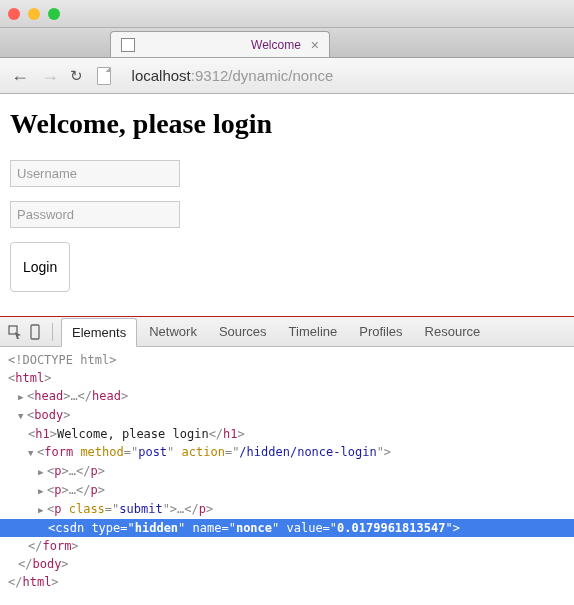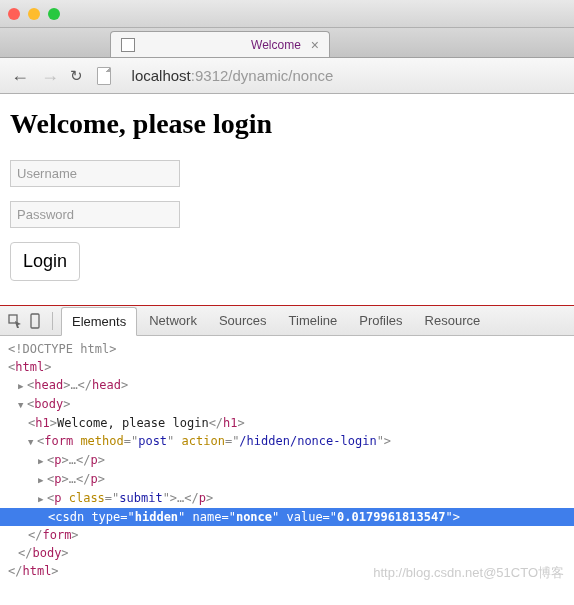--- a/index.html
+++ b/index.html
@@ -24,21 +24,21 @@
     .addr { flex: 1; display: flex; align-items: center; gap: 21px; padding: 0 4px; }
     .doc-icon { width: 14px; height: 18px; border: 1px solid #aaa; border-radius: 1px; background: #fff; position: relative; }
     .doc-icon::after { content: ''; position: absolute; top: 0; right: 0; width: 4px; height: 4px; background: linear-gradient(135deg,transparent 50%,#aaa 50%); }
     .url { font-size: 15px; color: #999; }
     .url .host { color: #333; }
     
     .page { padding: 14px 10px 24px; }
     .page h1 { font-family: Georgia, "Times New Roman", serif; font-weight: bold; font-size: 28px; margin-bottom: 20px; }
     .page input[type=text], .page input[type=password] { display: block; width: 170px; padding: 5px 6px; margin-bottom: 14px; border: 1px solid #ccc; background: #f7f7f7; font-size: 13px; }
     .page input::placeholder { color: #999; }
-    .page button { padding: 8px 12px; border: 1px solid #ccc; border-radius: 4px; background: #fff; font-size: 18px; }
+    .page button { padding: 16px 12px; border: 1px solid #ccc; border-radius: 4px; background: #fff; font-size: 14px; }
     
     .devtools { border-top: 1px solid #b91c1c; }
     .dt-tabs { height: 30px; background: linear-gradient(#f4f4f4,#e6e6e6); border-bottom: 1px solid #bbb; display: flex; align-items: center; padding: 0 6px; gap: 2px; font-size: 13px; color: #555; }
     .dt-tool { width: 18px; height: 18px; display: flex; align-items: center; justify-content: center; }
     .dt-sep { width: 1px; height: 18px; background: #bbb; margin: 0 6px; }
     .dt-tab { padding: 6px 10px; color: #555; }
     .dt-tab.act { background: #fff; border: 1px solid #bbb; border-bottom: 1px solid #fff; border-radius: 3px 3px 0 0; font-weight: 500; color: #222; margin-bottom: -1px; }
     
     .dt-body { font-family: Menlo, Consolas, monospace; font-size: 12px; line-height: 18px; padding: 4px 8px 8px; color: #888; background: #fff; position: relative; }
     .dt-body .line { white-space: nowrap; }
@@ -118,15 +118,14 @@
     <div class="line i1"><span class="tri">▼</span>&lt;<span class="tag">body</span>&gt;</div>
     <div class="line i2">&lt;<span class="tag">h1</span>&gt;<span class="txt">Welcome, please login</span>&lt;/<span class="tag">h1</span>&gt;</div>
     <div class="line i2"><span class="tri">▼</span>&lt;<span class="tag">form</span> <span class="attr">method</span>="<span class="val">post</span>" <span class="attr">action</span>="<span class="val">/hidden/nonce-login</span>"&gt;</div>
     <div class="line i3"><span class="tri">▶</span>&lt;<span class="tag">p</span>&gt;<span>…</span>&lt;/<span class="tag">p</span>&gt;</div>
     <div class="line i3"><span class="tri">▶</span>&lt;<span class="tag">p</span>&gt;<span>…</span>&lt;/<span class="tag">p</span>&gt;</div>
     <div class="line i3"><span class="tri">▶</span>&lt;<span class="tag">p</span> <span class="attr">class</span>="<span class="val">submit</span>"&gt;<span>…</span>&lt;/<span class="tag">p</span>&gt;</div>
     <div class="line hl">&lt;<span class="tag">csdn</span> <span class="attr">type</span>="<span class="val">hidden</span>" <span class="attr">name</span>="<span class="val">nonce</span>" <span class="attr">value</span>="<span class="val">0.0179961813547</span>"&gt;</div>
     <div class="line i2">&lt;/<span class="tag">form</span>&gt;</div>
     <div class="line i1">&lt;/<span class="tag">body</span>&gt;</div>
     <div class="line">&lt;/<span class="tag">html</span>&gt;</div>
-    <div class="watermark">http://blog.csdn.net@51CTO博客</div>
   </div>
 </div>
 
 </body></html>

